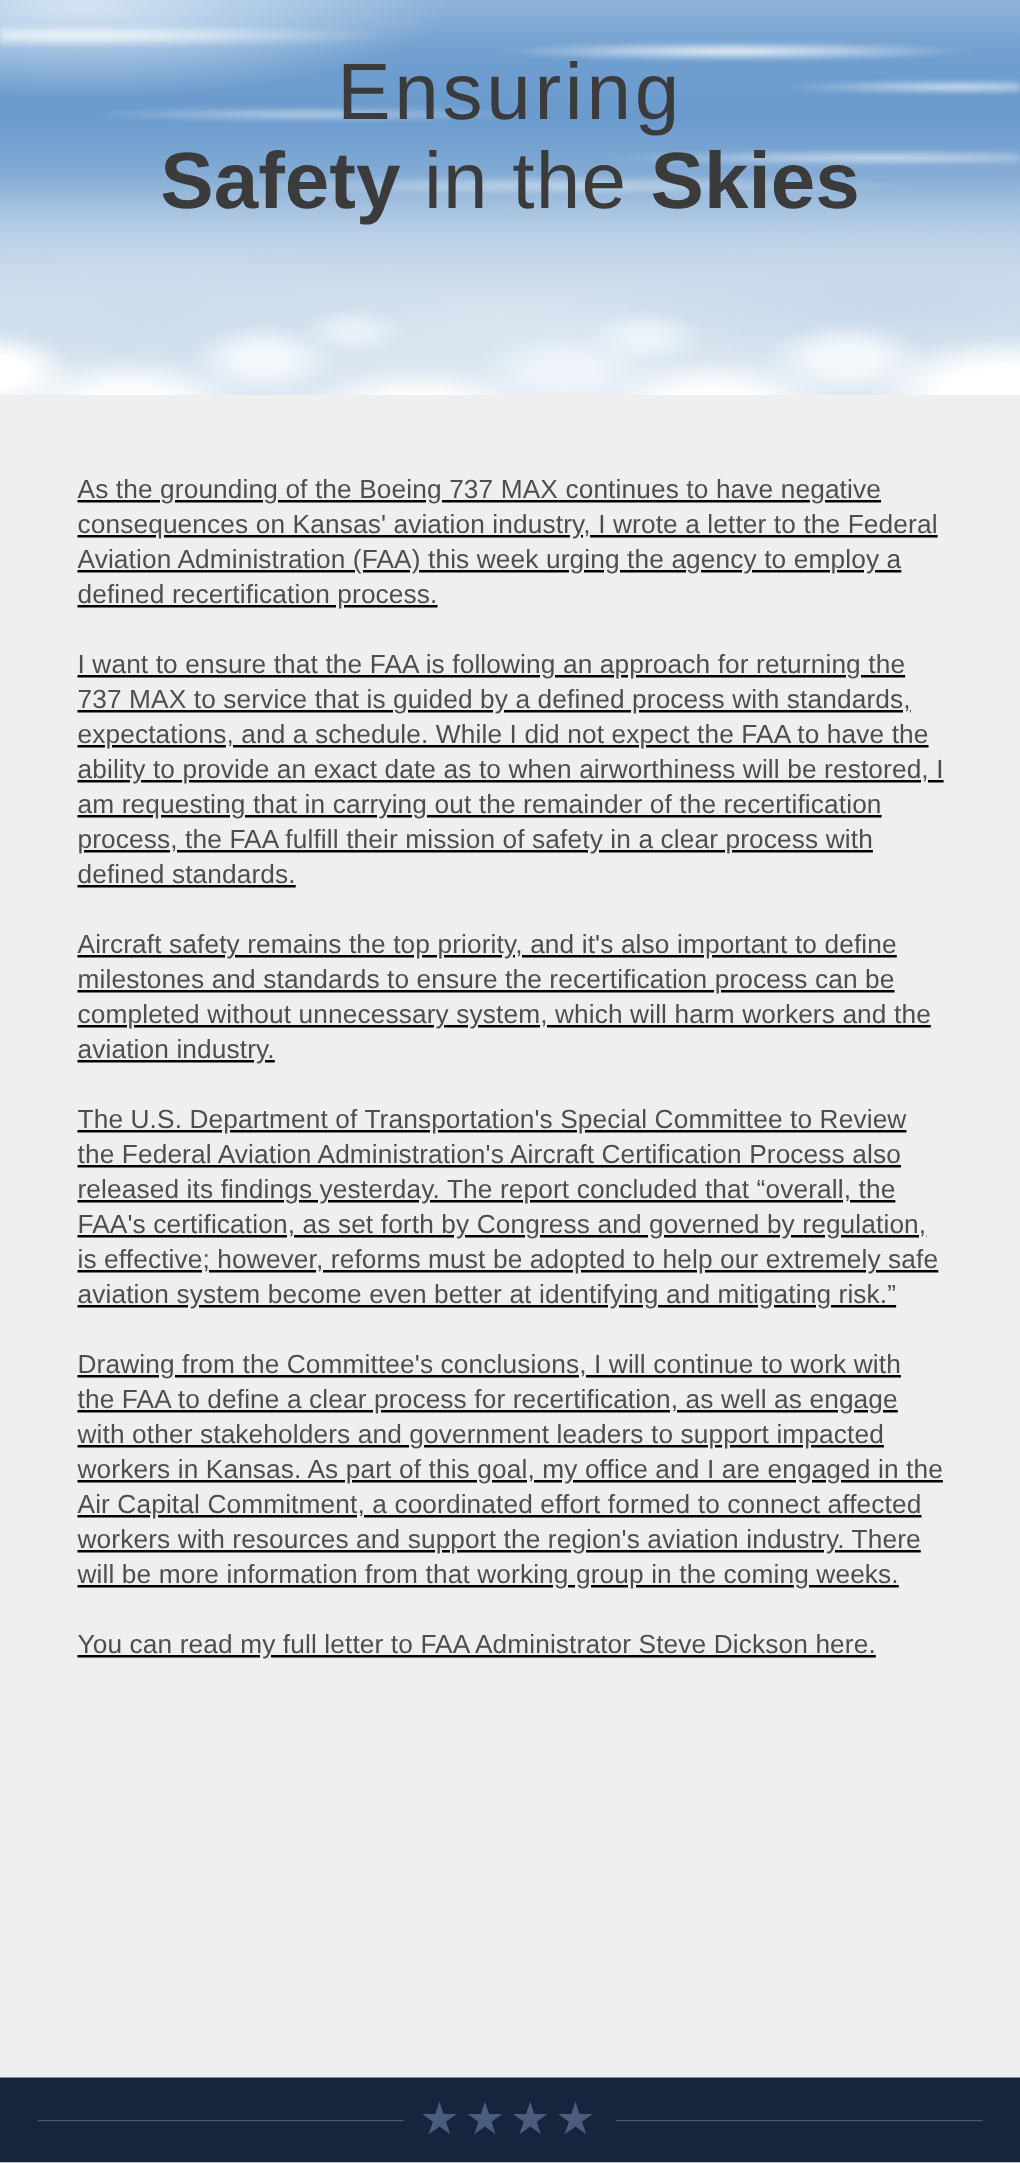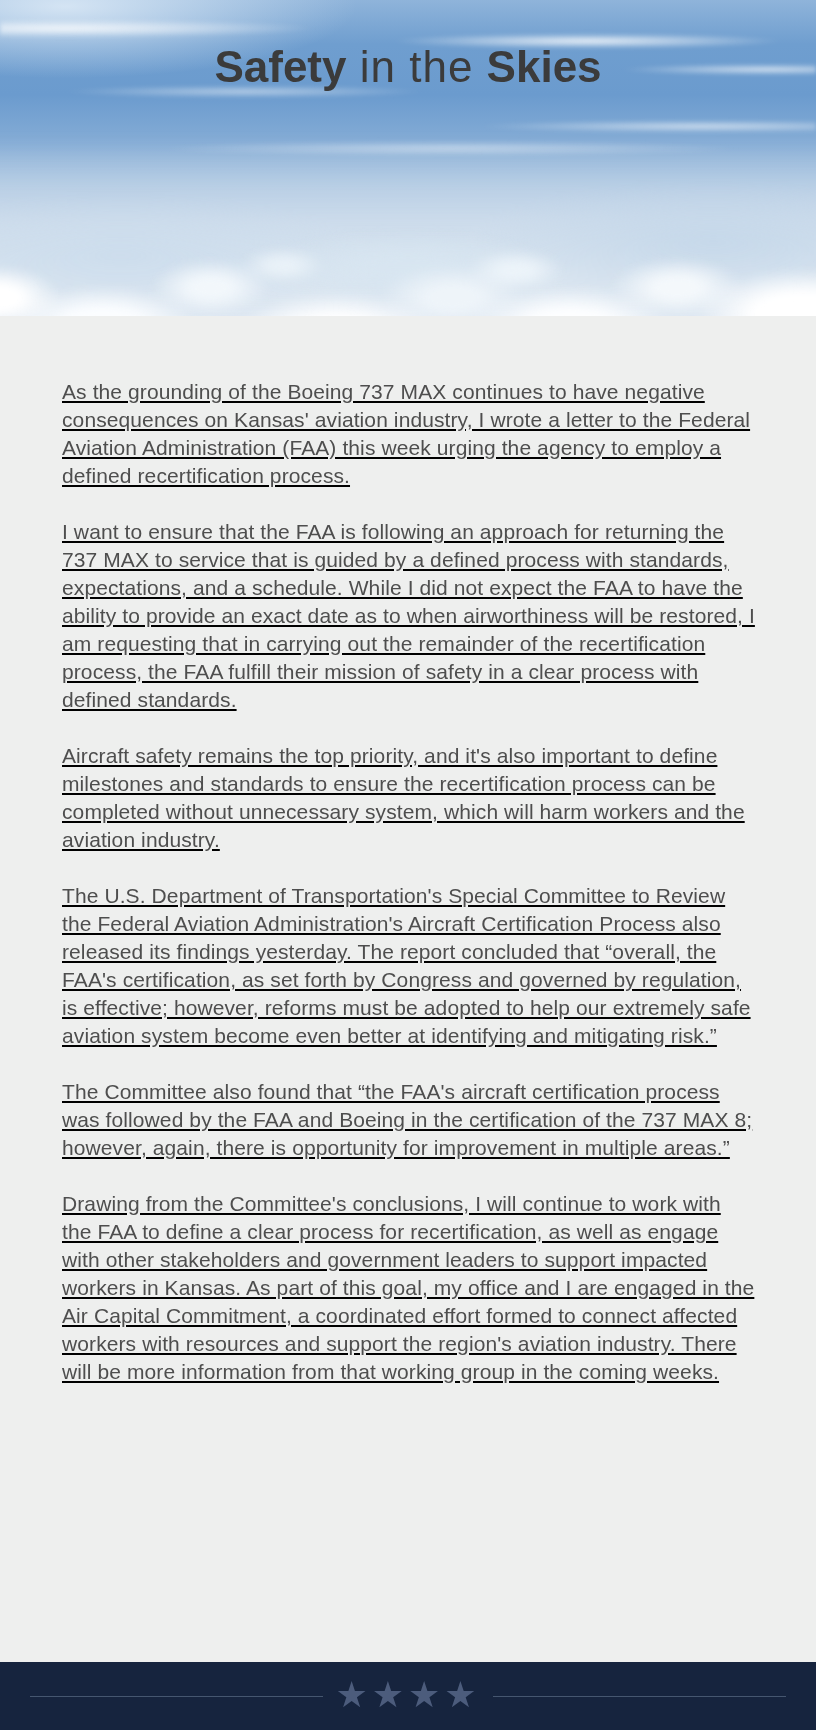--- a/index.html
+++ b/index.html
@@ -67,21 +67,21 @@
     text-align: center;
     color: #3b3b3b;
     line-height: 1.04;
   }
   .hero-title .t1 {
     font-size: 64px;
     font-weight: 400;
     letter-spacing: 3px;
   }
   .hero-title .t2 {
-    font-size: 44px;
+    font-size: 64px;
     font-weight: 400;
     letter-spacing: 1px;
     margin-top: 4px;
   }
   .hero-title .t2 .b { font-weight: 800; letter-spacing: 0; }
 
   
   .content {
     flex: 1 1 auto;
     background: #eeefee;
@@ -126,33 +126,36 @@
 </head>
 <body>
 
 <div class="page">
 
   <div class="hero">
     <div class="streaks"></div>
     <div class="cloud-haze"></div>
     <div class="clouds"></div>
     <div class="hero-title">
+      <div class="t1">
+        <span>Ensuring</span>
+      </div>
       <div class="t2">
         <span class="b">Safety</span><span> in the </span><span class="b">Skies</span>
       </div>
     </div>
   </div>
 
   <div class="content">
     <p>As the grounding of the Boeing 737 MAX continues to have negative consequences on Kansas' aviation industry, I wrote a letter to the Federal Aviation Administration (FAA) this week urging the agency to employ a defined recertification process.</p>
     <p>I want to ensure that the FAA is following an approach for returning the 737 MAX to service that is guided by a defined process with standards, expectations, and a schedule. While I did not expect the FAA to have the ability to provide an exact date as to when airworthiness will be restored, I am requesting that in carrying out the remainder of the recertification process, the FAA fulfill their mission of safety in a clear process with defined standards.</p>
     <p>Aircraft safety remains the top priority, and it's also important to define milestones and standards to ensure the recertification process can be completed without unnecessary system, which will harm workers and the aviation industry.</p>
     <p>The U.S. Department of Transportation's Special Committee to Review the Federal Aviation Administration's Aircraft Certification Process also released its findings yesterday. The report concluded that “overall, the FAA's certification, as set forth by Congress and governed by regulation, is effective; however, reforms must be adopted to help our extremely safe aviation system become even better at identifying and mitigating risk.”</p>
-    <p>The Committee also found that “the FAA's aircraft certification process was followed by the FAA and Boeing in the certification of the 737 MAX 8; however, again, there is opportunity for improvement in multiple areas.”</p>
     <p>Drawing from the Committee's conclusions, I will continue to work with the FAA to define a clear process for recertification, as well as engage with other stakeholders and government leaders to support impacted workers in Kansas. As part of this goal, my office and I are engaged in the Air Capital Commitment, a coordinated effort formed to connect affected workers with resources and support the region's aviation industry. There will be more information from that working group in the coming weeks.</p>
+    <p>You can read my full letter to FAA Administrator Steve Dickson here.</p>
   </div>
 
   <div class="footer">
     <div class="rule"></div>
     <div class="stars">
       <span>★</span><span>★</span><span>★</span><span>★</span>
     </div>
     <div class="rule"></div>
   </div>
 

